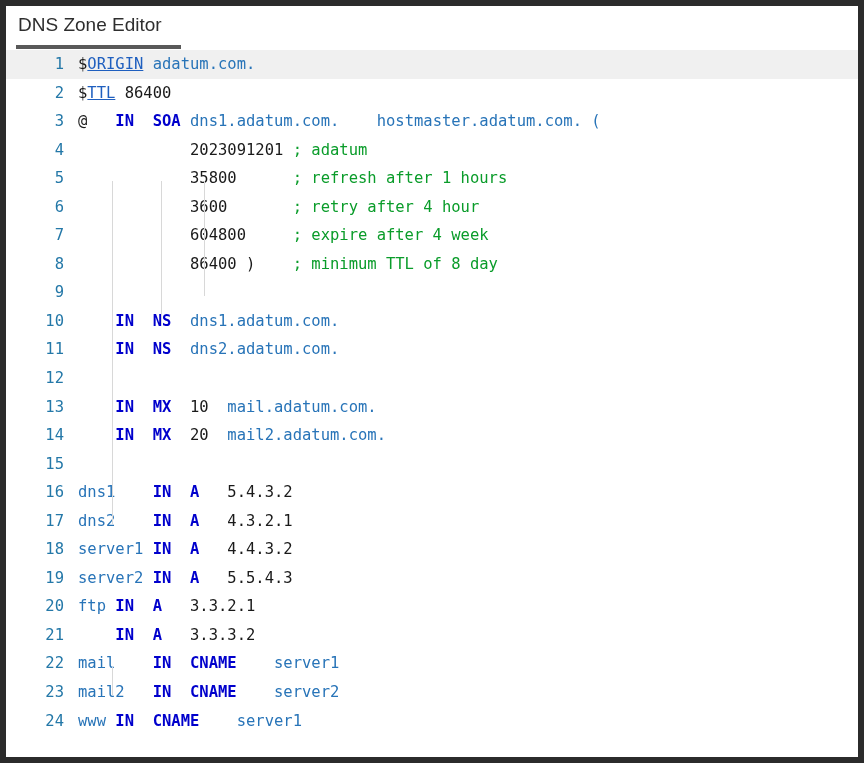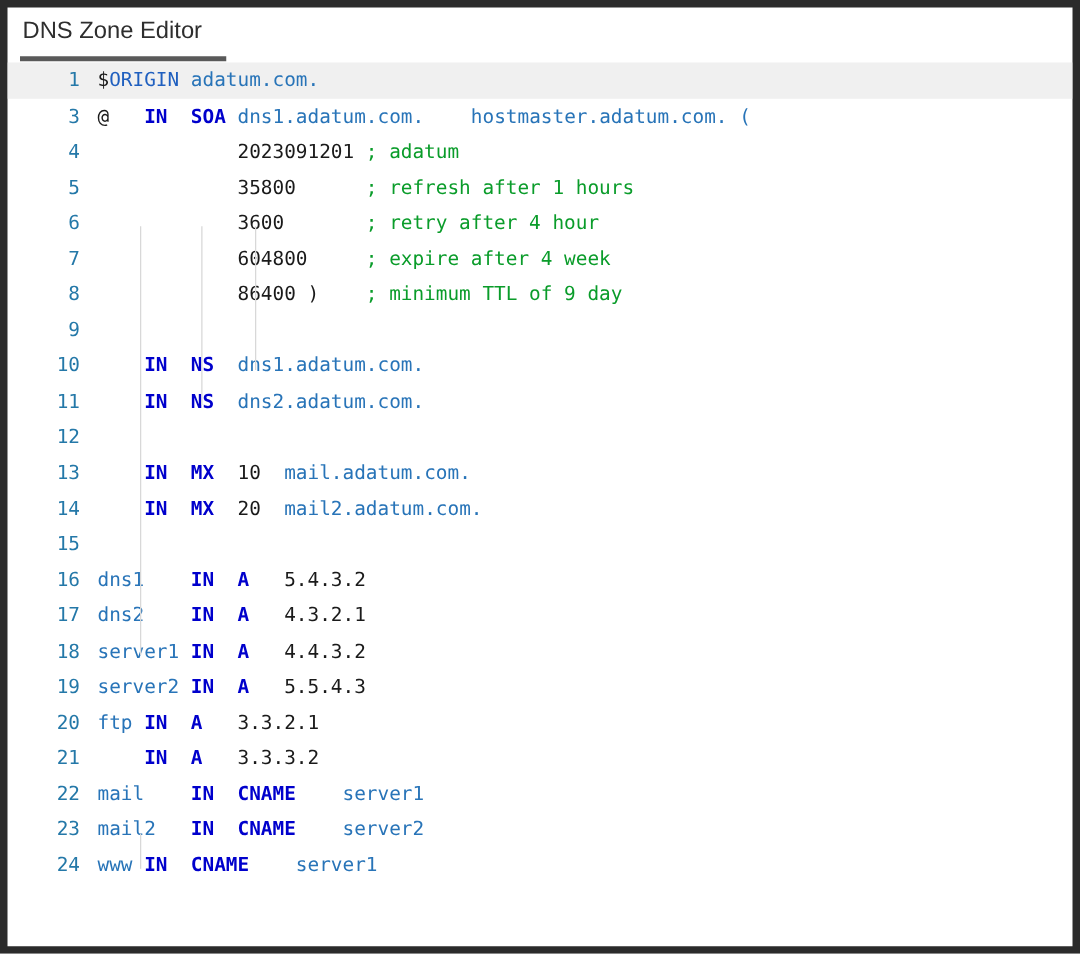--- a/index.html
+++ b/index.html
@@ -69,21 +69,21 @@
     vertical-align: top;
   }
   .content {
     display: inline-block;
     vertical-align: top;
     font-family: "DejaVu Sans Mono", monospace;
   }
 
   
   .t-plain   { color: #1a1a1a; }
-  .t-direct  { color: #1f5fbf; }
+  .t-direct  { color: #1f5fbf; text-decoration: underline; }
   .t-rr      { color: #0000cc; font-weight: bold; text-align: center; }
   .t-host    { color: #2874b8; }
   .t-comment { color: #0a9c2a; }
 
   
   .indent-guide {
     position: absolute;
     width: 1px;
     background: #d8d8d8;
   }
@@ -94,26 +94,27 @@
 <div id="app" style="border-color: rgb(43, 43, 43);">
 
   <div id="header">
     <div id="title">DNS Zone Editor</div>
     <div id="title-underline" style="background: rgb(89, 89, 89);"></div>
   </div>
 
   <div id="editor">
     <div id="code-lines">
         <div class="code-line hl" style="background: rgb(240, 240, 240);"><span class="gutter" style="color: rgb(36, 120, 168);">1</span><span class="content"><span class="t-plain" style="color: rgb(26, 26, 26);">$</span><span class="t-direct" style="color: rgb(31, 95, 191);">ORIGIN</span><span class="t-plain" style="color: rgb(26, 26, 26);"> </span><span class="t-host" style="color: rgb(40, 116, 184);">adatum.com.</span></span></div>
+        <div class="code-line"><span class="gutter" style="color: rgb(36, 120, 168);">2</span><span class="content"><span class="t-plain" style="color: rgb(26, 26, 26);">$</span><span class="t-direct" style="color: rgb(31, 95, 191);">TTL</span><span class="t-plain" style="color: rgb(26, 26, 26);"> 86400</span></span></div>
         <div class="code-line"><span class="gutter" style="color: rgb(36, 120, 168);">3</span><span class="content"><span class="t-plain" style="color: rgb(26, 26, 26);">@</span><span class="t-plain" style="color: rgb(26, 26, 26);">   </span><span class="t-rr" style="color: rgb(0, 0, 204);">IN</span><span class="t-plain" style="color: rgb(26, 26, 26);">  </span><span class="t-rr" style="color: rgb(0, 0, 204);">SOA</span><span class="t-plain" style="color: rgb(26, 26, 26);"> </span><span class="t-host" style="color: rgb(40, 116, 184);">dns1.adatum.com.</span><span class="t-plain" style="color: rgb(26, 26, 26);">    </span><span class="t-host" style="color: rgb(40, 116, 184);">hostmaster.adatum.com. (</span></span></div>
         <div class="code-line"><span class="gutter" style="color: rgb(36, 120, 168);">4</span><span class="content"><span class="t-plain" style="color: rgb(26, 26, 26);">            2023091201 </span><span class="t-comment" style="color: rgb(10, 156, 42);">; adatum</span></span></div>
         <div class="code-line"><span class="gutter" style="color: rgb(36, 120, 168);">5</span><span class="content"><span class="t-plain" style="color: rgb(26, 26, 26);">            35800      </span><span class="t-comment" style="color: rgb(10, 156, 42);">; refresh after 1 hours</span></span></div>
         <div class="code-line"><span class="gutter" style="color: rgb(36, 120, 168);">6</span><span class="content"><span class="t-plain" style="color: rgb(26, 26, 26);">            3600       </span><span class="t-comment" style="color: rgb(10, 156, 42);">; retry after 4 hour</span></span></div>
         <div class="code-line"><span class="gutter" style="color: rgb(36, 120, 168);">7</span><span class="content"><span class="t-plain" style="color: rgb(26, 26, 26);">            604800     </span><span class="t-comment" style="color: rgb(10, 156, 42);">; expire after 4 week</span></span></div>
-        <div class="code-line"><span class="gutter" style="color: rgb(36, 120, 168);">8</span><span class="content"><span class="t-plain" style="color: rgb(26, 26, 26);">            86400 )    </span><span class="t-comment" style="color: rgb(10, 156, 42);">; minimum TTL of 9 day</span></span></div>
+        <div class="code-line"><span class="gutter" style="color: rgb(36, 120, 168);">8</span><span class="content"><span class="t-plain" style="color: rgb(26, 26, 26);">            86400 )    </span><span class="t-comment" style="color: rgb(10, 156, 42);">; minimum TTL of 8 day</span></span></div>
         <div class="code-line"><span class="gutter" style="color: rgb(36, 120, 168);">9</span><span class="content">&nbsp;</span></div>
         <div class="code-line"><span class="gutter" style="color: rgb(36, 120, 168);">10</span><span class="content"><span class="t-plain" style="color: rgb(26, 26, 26);">    </span><span class="t-rr" style="color: rgb(0, 0, 204);">IN</span><span class="t-plain" style="color: rgb(26, 26, 26);">  </span><span class="t-rr" style="color: rgb(0, 0, 204);">NS</span><span class="t-plain" style="color: rgb(26, 26, 26);">  </span><span class="t-host" style="color: rgb(40, 116, 184);">dns1.adatum.com.</span></span></div>
         <div class="code-line"><span class="gutter" style="color: rgb(36, 120, 168);">11</span><span class="content"><span class="t-plain" style="color: rgb(26, 26, 26);">    </span><span class="t-rr" style="color: rgb(0, 0, 204);">IN</span><span class="t-plain" style="color: rgb(26, 26, 26);">  </span><span class="t-rr" style="color: rgb(0, 0, 204);">NS</span><span class="t-plain" style="color: rgb(26, 26, 26);">  </span><span class="t-host" style="color: rgb(40, 116, 184);">dns2.adatum.com.</span></span></div>
         <div class="code-line"><span class="gutter" style="color: rgb(36, 120, 168);">12</span><span class="content">&nbsp;</span></div>
         <div class="code-line"><span class="gutter" style="color: rgb(36, 120, 168);">13</span><span class="content"><span class="t-plain" style="color: rgb(26, 26, 26);">    </span><span class="t-rr" style="color: rgb(0, 0, 204);">IN</span><span class="t-plain" style="color: rgb(26, 26, 26);">  </span><span class="t-rr" style="color: rgb(0, 0, 204);">MX</span><span class="t-plain" style="color: rgb(26, 26, 26);">  10  </span><span class="t-host" style="color: rgb(40, 116, 184);">mail.adatum.com.</span></span></div>
         <div class="code-line"><span class="gutter" style="color: rgb(36, 120, 168);">14</span><span class="content"><span class="t-plain" style="color: rgb(26, 26, 26);">    </span><span class="t-rr" style="color: rgb(0, 0, 204);">IN</span><span class="t-plain" style="color: rgb(26, 26, 26);">  </span><span class="t-rr" style="color: rgb(0, 0, 204);">MX</span><span class="t-plain" style="color: rgb(26, 26, 26);">  20  </span><span class="t-host" style="color: rgb(40, 116, 184);">mail2.adatum.com.</span></span></div>
         <div class="code-line"><span class="gutter" style="color: rgb(36, 120, 168);">15</span><span class="content">&nbsp;</span></div>
         <div class="code-line"><span class="gutter" style="color: rgb(36, 120, 168);">16</span><span class="content"><span class="t-host" style="color: rgb(40, 116, 184);">dns1</span><span class="t-plain" style="color: rgb(26, 26, 26);">    </span><span class="t-rr" style="color: rgb(0, 0, 204);">IN</span><span class="t-plain" style="color: rgb(26, 26, 26);">  </span><span class="t-rr" style="color: rgb(0, 0, 204);">A</span><span class="t-plain" style="color: rgb(26, 26, 26);">   5.4.3.2</span></span></div>
         <div class="code-line"><span class="gutter" style="color: rgb(36, 120, 168);">17</span><span class="content"><span class="t-host" style="color: rgb(40, 116, 184);">dns2</span><span class="t-plain" style="color: rgb(26, 26, 26);">    </span><span class="t-rr" style="color: rgb(0, 0, 204);">IN</span><span class="t-plain" style="color: rgb(26, 26, 26);">  </span><span class="t-rr" style="color: rgb(0, 0, 204);">A</span><span class="t-plain" style="color: rgb(26, 26, 26);">   4.3.2.1</span></span></div>
         <div class="code-line"><span class="gutter" style="color: rgb(36, 120, 168);">18</span><span class="content"><span class="t-host" style="color: rgb(40, 116, 184);">server1</span><span class="t-plain" style="color: rgb(26, 26, 26);"> </span><span class="t-rr" style="color: rgb(0, 0, 204);">IN</span><span class="t-plain" style="color: rgb(26, 26, 26);">  </span><span class="t-rr" style="color: rgb(0, 0, 204);">A</span><span class="t-plain" style="color: rgb(26, 26, 26);">   4.4.3.2</span></span></div>

